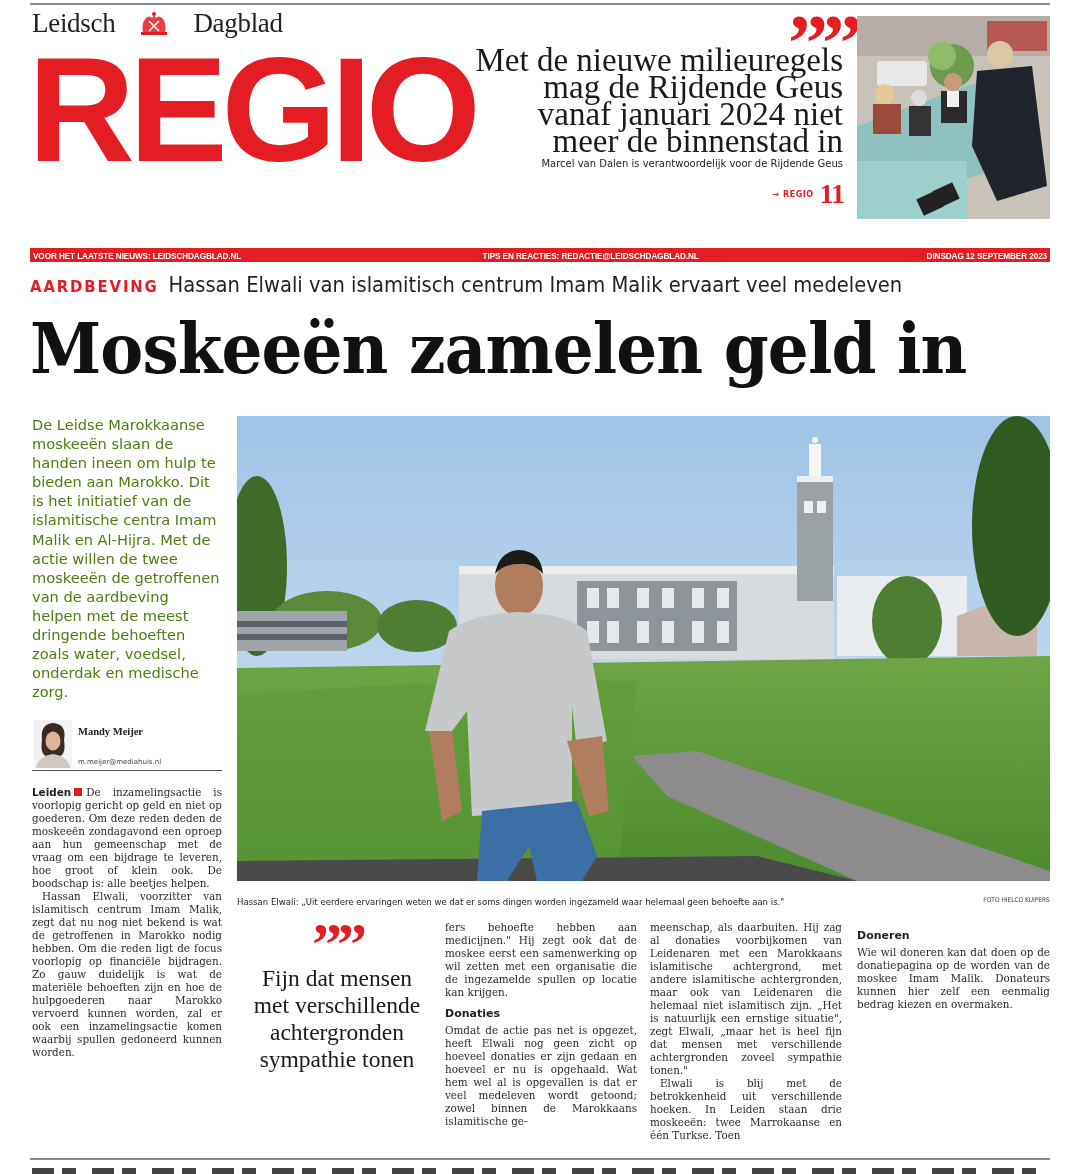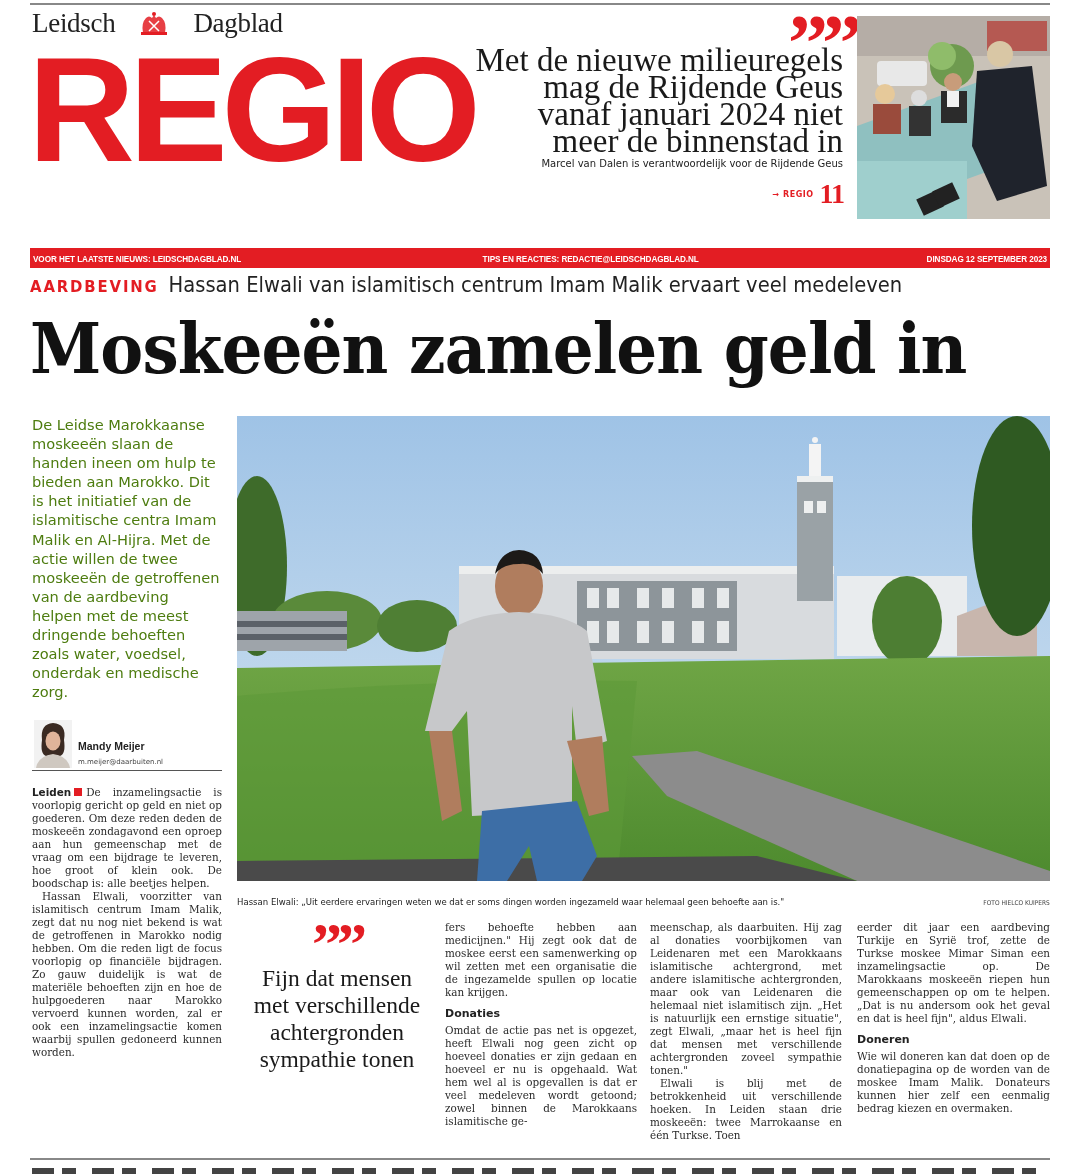--- a/index.html
+++ b/index.html
@@ -9,45 +9,45 @@
     .paper-name { left: 32px; top: 8px; font-family: "Liberation Serif", serif; font-size: 27px; color: #222; letter-spacing: -0.3px; display: flex; align-items: center; gap: 22px; }
     .crest { width: 34px; height: 26px; }
     .regio { left: 28px; top: 36px; font-family: "Liberation Sans", sans-serif; font-weight: 700; font-size: 148px; line-height: 148px; color: #e31d23; letter-spacing: -6px; transform: scaleX(1.0); transform-origin: left top; }
     .teaser-quote-mark { left: 788px; top: 8px; font-family: "Liberation Serif", serif; font-weight: 700; font-size: 80px; line-height: 70px; color: #e31d23; letter-spacing: -6px; }
     .teaser-text { left: 470px; top: 47px; width: 373px; text-align: right; font-family: "Liberation Serif", serif; font-size: 33px; line-height: 27px; color: #1a1a1a; }
     .teaser-caption { left: 470px; top: 158px; width: 373px; text-align: right; font-family: "DejaVu Sans", sans-serif; font-size: 10px; color: #222; }
     .teaser-ref { left: 700px; top: 182px; width: 144px; display: flex; justify-content: flex-end; align-items: center; gap: 6px; }
     .teaser-ref .arrow-lbl { font-family: "DejaVu Sans", sans-serif; font-weight: 700; font-size: 8px; color: #e31d23; letter-spacing: 0.5px; }
     .teaser-ref .page-no { font-family: "Liberation Serif", serif; font-weight: 900; font-size: 28px; line-height: 24px; color: #e31d23; letter-spacing: -1px; }
     .teaser-photo { left: 857px; top: 16px; width: 193px; height: 203px; overflow: hidden; }
-    .redbar { left: 30px; top: 248px; width: 1020px; height: 14px; background: #e31d23; display: flex; justify-content: space-between; align-items: center; padding: 10px 3px; box-sizing: border-box; }
+    .redbar { left: 30px; top: 248px; width: 1020px; height: 14px; background: #e31d23; display: flex; justify-content: space-between; align-items: center; padding: 4px 3px; box-sizing: border-box; }
     .redbar span { font-family: "Liberation Sans", sans-serif; font-weight: 700; font-size: 9.5px; color: #ffffff; letter-spacing: -0.1px; transform: scaleX(0.86); }
     .redbar span:first-child { transform-origin: left center; }
     .redbar span:nth-child(2) { transform-origin: center; }
     .redbar span:last-child { transform-origin: right center; }
     .kicker { left: 30px; top: 273px; font-family: "DejaVu Sans", sans-serif; font-size: 21px; color: #222; white-space: nowrap; transform: scaleX(0.93); transform-origin: left center; }
     .kicker .tag { color: #e31d23; font-weight: 700; font-size: 16px; letter-spacing: 2px; margin-right: 4px; }
     .headline { left: 30px; top: 304px; font-family: "DejaVu Serif", serif; font-weight: 700; font-size: 70px; line-height: 90px; color: #111; letter-spacing: -1px; transform: scaleX(0.92); transform-origin: left center; white-space: nowrap; }
     .intro { left: 32px; top: 415px; width: 190px; font-family: "DejaVu Sans", sans-serif; font-size: 14.6px; line-height: 19.1px; color: #4d7c0f; }
     .byline { left: 32px; top: 718px; width: 190px; height: 52px; border-bottom: 1px solid #555; }
     .byline .avatar { position: absolute; left: 2px; top: 2px; width: 38px; height: 48px; }
-    .byline .name { position: absolute; left: 46px; top: 22px; font-family: Liberation Sans, sans-serif; font-weight: 700; font-size: 10.5px; color: #222; }
+    .byline .name { position: absolute; left: 46px; top: 8px; font-family: Liberation Serif, serif; font-weight: 700; font-size: 10.5px; color: #222; }
     .byline .email { position: absolute; left: 46px; top: 40px; font-family: "DejaVu Sans", sans-serif; font-size: 7px; color: #444; }
     .body-col { font-family: "DejaVu Serif", serif; font-size: 10.4px; line-height: 13px; color: #2a2a2a; text-align: justify; hyphens: manual; }
     .body-col p { margin: 0; text-indent: 0; }
     .body-col p.ind { text-indent: 10px; }
     .body-col h4 { font-family: "DejaVu Sans", sans-serif; font-size: 11px; font-weight: 700; margin: 8px 0 4px 0; color: #222; }
     .col1 { left: 32px; top: 786px; width: 190px; }
     .col1 .dateline { font-family: "DejaVu Sans", sans-serif; font-weight: 700; color: #222; }
     .col1 .redsq { display: inline-block; width: 8px; height: 8px; background: #e31d23; margin: 0 4px 0 3px; }
     .col3 { left: 445px; top: 921px; width: 192px; }
     .col4 { left: 650px; top: 921px; width: 192px; }
     .col5 { left: 857px; top: 921px; width: 193px; }
     .main-photo { left: 237px; top: 416px; width: 813px; height: 465px; overflow: hidden; }
-    .photo-caption { left: 237px; top: 896px; width: 813px; display: flex; justify-content: space-between; align-items: flex-end; }
+    .photo-caption { left: 237px; top: 896px; width: 813px; display: flex; justify-content: space-between; align-items: flex-start; }
     .photo-caption .cap { font-family: "DejaVu Sans", sans-serif; font-size: 9.2px; color: #222; transform: scaleX(0.93); transform-origin: left center; white-space: nowrap; }
     .photo-caption .credit { font-family: "DejaVu Sans", sans-serif; font-size: 6.5px; color: #444; transform: scaleX(0.9); transform-origin: right center; }
     .pullquote { left: 242px; top: 920px; width: 190px; text-align: center; }
     .pullquote .qm { font-family: "Liberation Serif", serif; font-weight: 700; font-size: 60px; line-height: 48px; color: #e31d23; letter-spacing: -5px; height: 34px; overflow: visible; }
     .pullquote .qt { font-family: "Liberation Serif", serif; font-size: 23.5px; line-height: 27px; color: #1a1a1a; margin-top: 11px; }
     .rule-bottom { left: 30px; top: 1158px; width: 1020px; height: 2px; background: #888; }
     .next-headline { left: 32px; top: 1162px; width: 1010px; height: 12px; overflow: hidden; }
     .next-headline .blob { height: 24px; background: repeating-linear-gradient(90deg, #222 0 22px, transparent 22px 30px, #222 30px 44px, transparent 44px 60px); opacity: 0.85; clip-path: inset(6px 0 0 0); }
   </style>
 </head>
@@ -113,21 +113,21 @@
 <div class="abs intro">De Leidse Marokkaanse moskeeën slaan de handen ineen om hulp te bieden aan Marokko. Dit is het initiatief van de islamitische centra Imam Malik en Al-Hijra. Met de actie willen de twee moskeeën de getroffenen van de aardbeving helpen met de meest dringende behoeften zoals water, voedsel, onderdak en medische zorg.</div>
 
 <div class="abs byline">
   <svg class="avatar" viewBox="0 0 38 48">
     <rect width="38" height="48" fill="#f2f2f2"></rect>
     <path d="M8 20 Q6 4 19 3 Q33 4 30 20 Q32 34 26 36 L12 36 Q6 34 8 20 Z" fill="#3a2a22"></path>
     <ellipse cx="19" cy="21" rx="7.5" ry="9.5" fill="#e0b49a"></ellipse>
     <path d="M2 48 Q4 36 19 34 Q34 36 36 48 Z" fill="#cfc8c0"></path>
   </svg>
   <span class="name">Mandy Meijer</span>
-  <span class="email">m.meijer@daarbuiten.nl</span>
+  <span class="email">m.meijer@mediahuis.nl</span>
 </div>
 
 <div class="abs main-photo" title="Hassan Elwali in het gras voor de moskee">
   <svg width="813" height="465" viewBox="0 0 813 465">
     <defs>
       <linearGradient id="sky" x1="0" y1="0" x2="0" y2="1">
         <stop offset="0" stop-color="#9fc3e6"></stop>
         <stop offset="1" stop-color="#d7e6f2"></stop>
       </linearGradient>
       <linearGradient id="grass" x1="0" y1="0" x2="0" y2="1">
@@ -212,21 +212,20 @@
   <h4>Donaties</h4>
   <p>Omdat de actie pas net is opgezet, heeft Elwali nog geen zicht op hoeveel donaties er zijn gedaan en hoeveel er nu is opgehaald. Wat hem wel al is opgevallen is dat er veel medeleven wordt getoond; zowel binnen de Marokkaans islamitische ge-</p>
 </div>
 
 <div class="abs body-col col4">
   <p>meenschap, als daarbuiten. Hij zag al donaties voorbijkomen van Leidenaren met een Marokkaans islamitische achtergrond, met andere islamitische achtergronden, maar ook van Leidenaren die helemaal niet islamitisch zijn. „Het is natuurlijk een ernstige situatie", zegt Elwali, „maar het is heel fijn dat mensen met verschillende achtergronden zoveel sympathie tonen."</p>
   <p class="ind">Elwali is blij met de betrokkenheid uit verschillende hoeken. In Leiden staan drie moskeeën: twee Marrokaanse en één Turkse. Toen</p>
 </div>
 
 <div class="abs body-col col5">
-  <p>eerder dit jaar een aardbeving Turkije en Syrië trof, zette de Turkse moskee Mimar Siman een inzamelingsactie op. De Marokkaans moskeeën riepen hun gemeenschappen op om te helpen. „Dat is nu andersom ook het geval en dat is heel fijn", aldus Elwali.</p>
   <h4>Doneren</h4>
   <p>Wie wil doneren kan dat doen op de donatiepagina op de worden van de moskee Imam Malik. Donateurs kunnen hier zelf een eenmalig bedrag kiezen en overmaken.</p>
 </div>
 
 <div class="abs rule-bottom"></div>
 <div class="abs next-headline">
     <div class="blob"></div>
   </div>
 
 </body></html>

